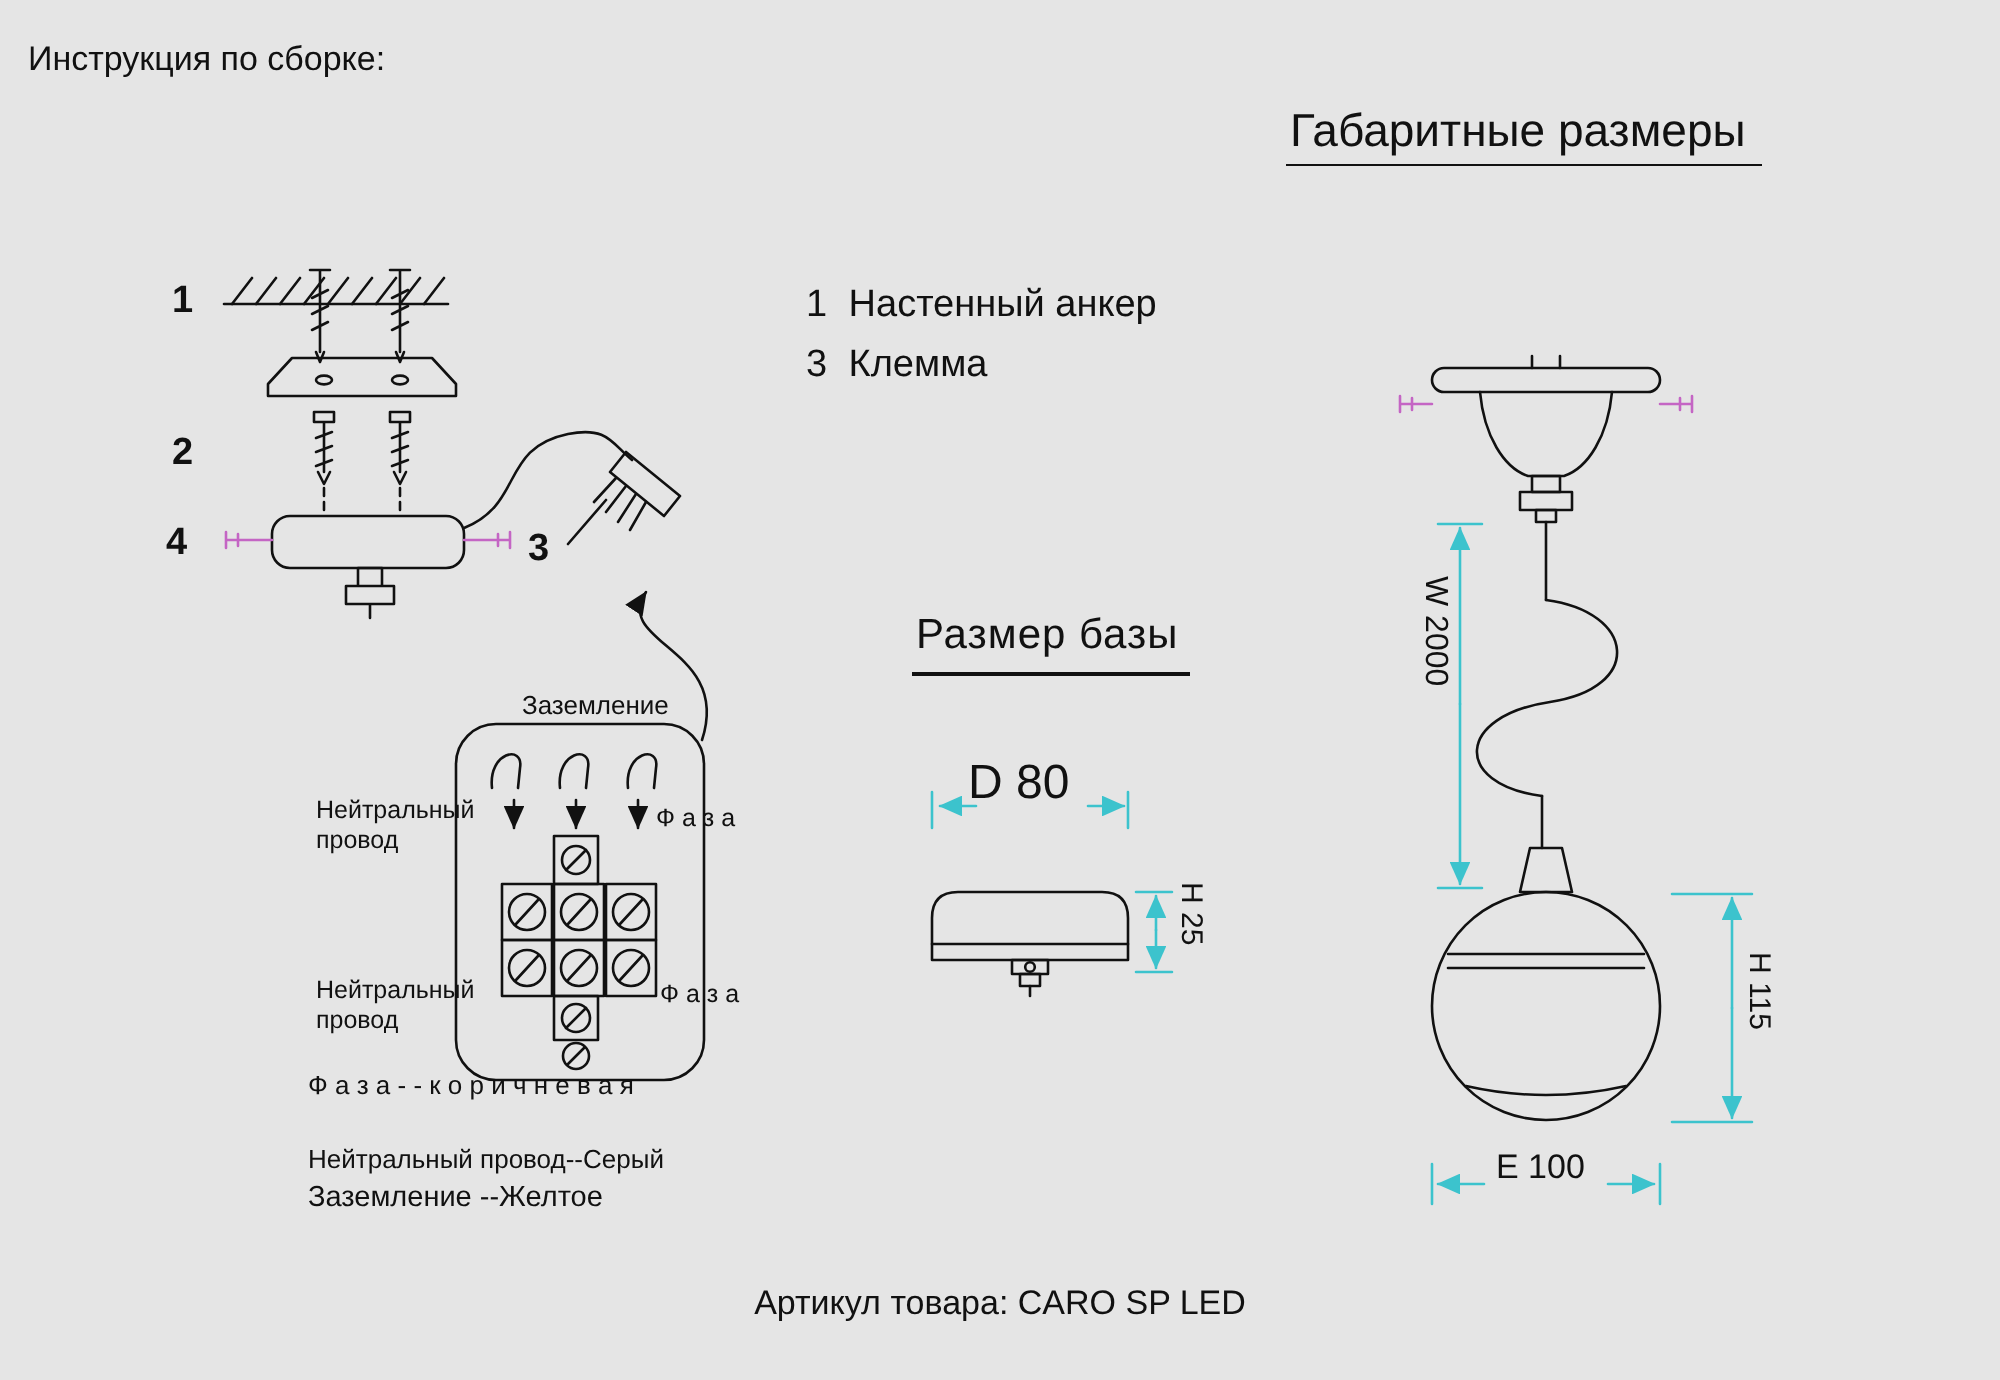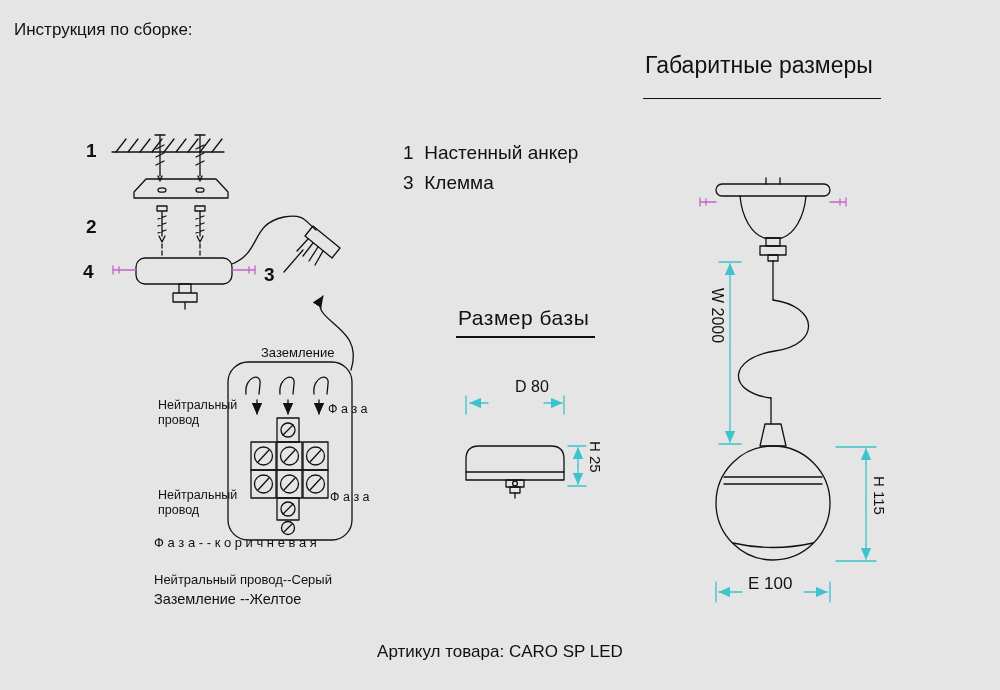--- a/index.html
+++ b/index.html
@@ -6,21 +6,21 @@
     --dimension-accent:#3cc3cd;
     --screw-accent:#c465c4;
     --ink:#111111;
   }
   html,body{margin:0;padding:0;background:#ffffff;}
   body{font-family:"Liberation Sans", sans-serif;color:var(--ink);}
   .canvas{position:relative;width:1000px;height:690px;background:#e5e5e5;overflow:hidden;}
   .abs{position:absolute;white-space:nowrap;}
   .rot{transform-origin:top left;transform:rotate(90deg);}
   .underlined{border-bottom:2px solid var(--ink);padding:0 6px 6px 2px;}
-  .underlined-thin{border-bottom:1.5px solid var(--ink);padding:0 8px 19px 2px;}
+  .underlined-thin{border-bottom:1.5px solid var(--ink);padding:0 8px 3px 2px;}
   .legend-row{margin-bottom:8px;font-size:19px;}
   .legend-row .num{display:inline-block;min-width:16px;}
   .wrap{white-space:normal;line-height:1.18;}
   svg.lineart{position:absolute;left:0;top:0;}
   svg.lineart path, svg.lineart rect, svg.lineart circle, svg.lineart ellipse{
     fill:none;stroke:var(--ink);stroke-width:1.3;stroke-linecap:round;stroke-linejoin:round;
   }
   svg.lineart .dim{stroke:var(--dimension-accent);}
   svg.lineart .pink{stroke:var(--screw-accent);}
   svg.lineart .inkfill{fill:var(--ink);stroke:none;}
@@ -194,21 +194,21 @@
   <div class="abs wrap" style="left:158px;top:398px;font-size:12.5px;width:90px;">Нейтральный провод</div>
   <div class="abs" style="left:328px;top:402px;font-size:12.5px;">Ф а з а</div>
   <div class="abs wrap" style="left:158px;top:488px;font-size:12.5px;width:90px;">Нейтральный провод</div>
   <div class="abs" style="left:330px;top:490px;font-size:12.5px;">Ф а з а</div>
 
   <div class="abs" style="left:154px;top:535px;font-size:13px;text-align:right;">Ф а з а - - к о р и ч н е в а я</div>
   <div class="abs" style="left:154px;top:572px;font-size:13px;">Нейтральный провод--Серый</div>
   <div class="abs" style="left:154px;top:591px;font-size:14.5px;">Заземление --Желтое</div>
 
   <div class="abs underlined" style="left:456px;top:306px;font-size:21px;letter-spacing:0.5px;">Размер базы</div>
-  <div class="abs" style="left:515px;top:378px;font-size:16px;">D 80</div>
+  <div class="abs" style="left:484px;top:378px;font-size:24px;">D 80</div>
   <div class="abs rot" style="left:604px;top:441px;font-size:15px;">H 25</div>
 
   <div class="abs rot" style="left:726px;top:288px;font-size:16px;">W 2000</div>
   <div class="abs rot" style="left:888px;top:476px;font-size:15px;">H 115</div>
   <div class="abs" style="left:748px;top:574px;font-size:17px;">E 100</div>
 
   <div class="abs" style="left:50%;top:642px;transform:translateX(-50%);font-size:17px;">Артикул товара: CARO SP LED</div>
 
 </div>
 

